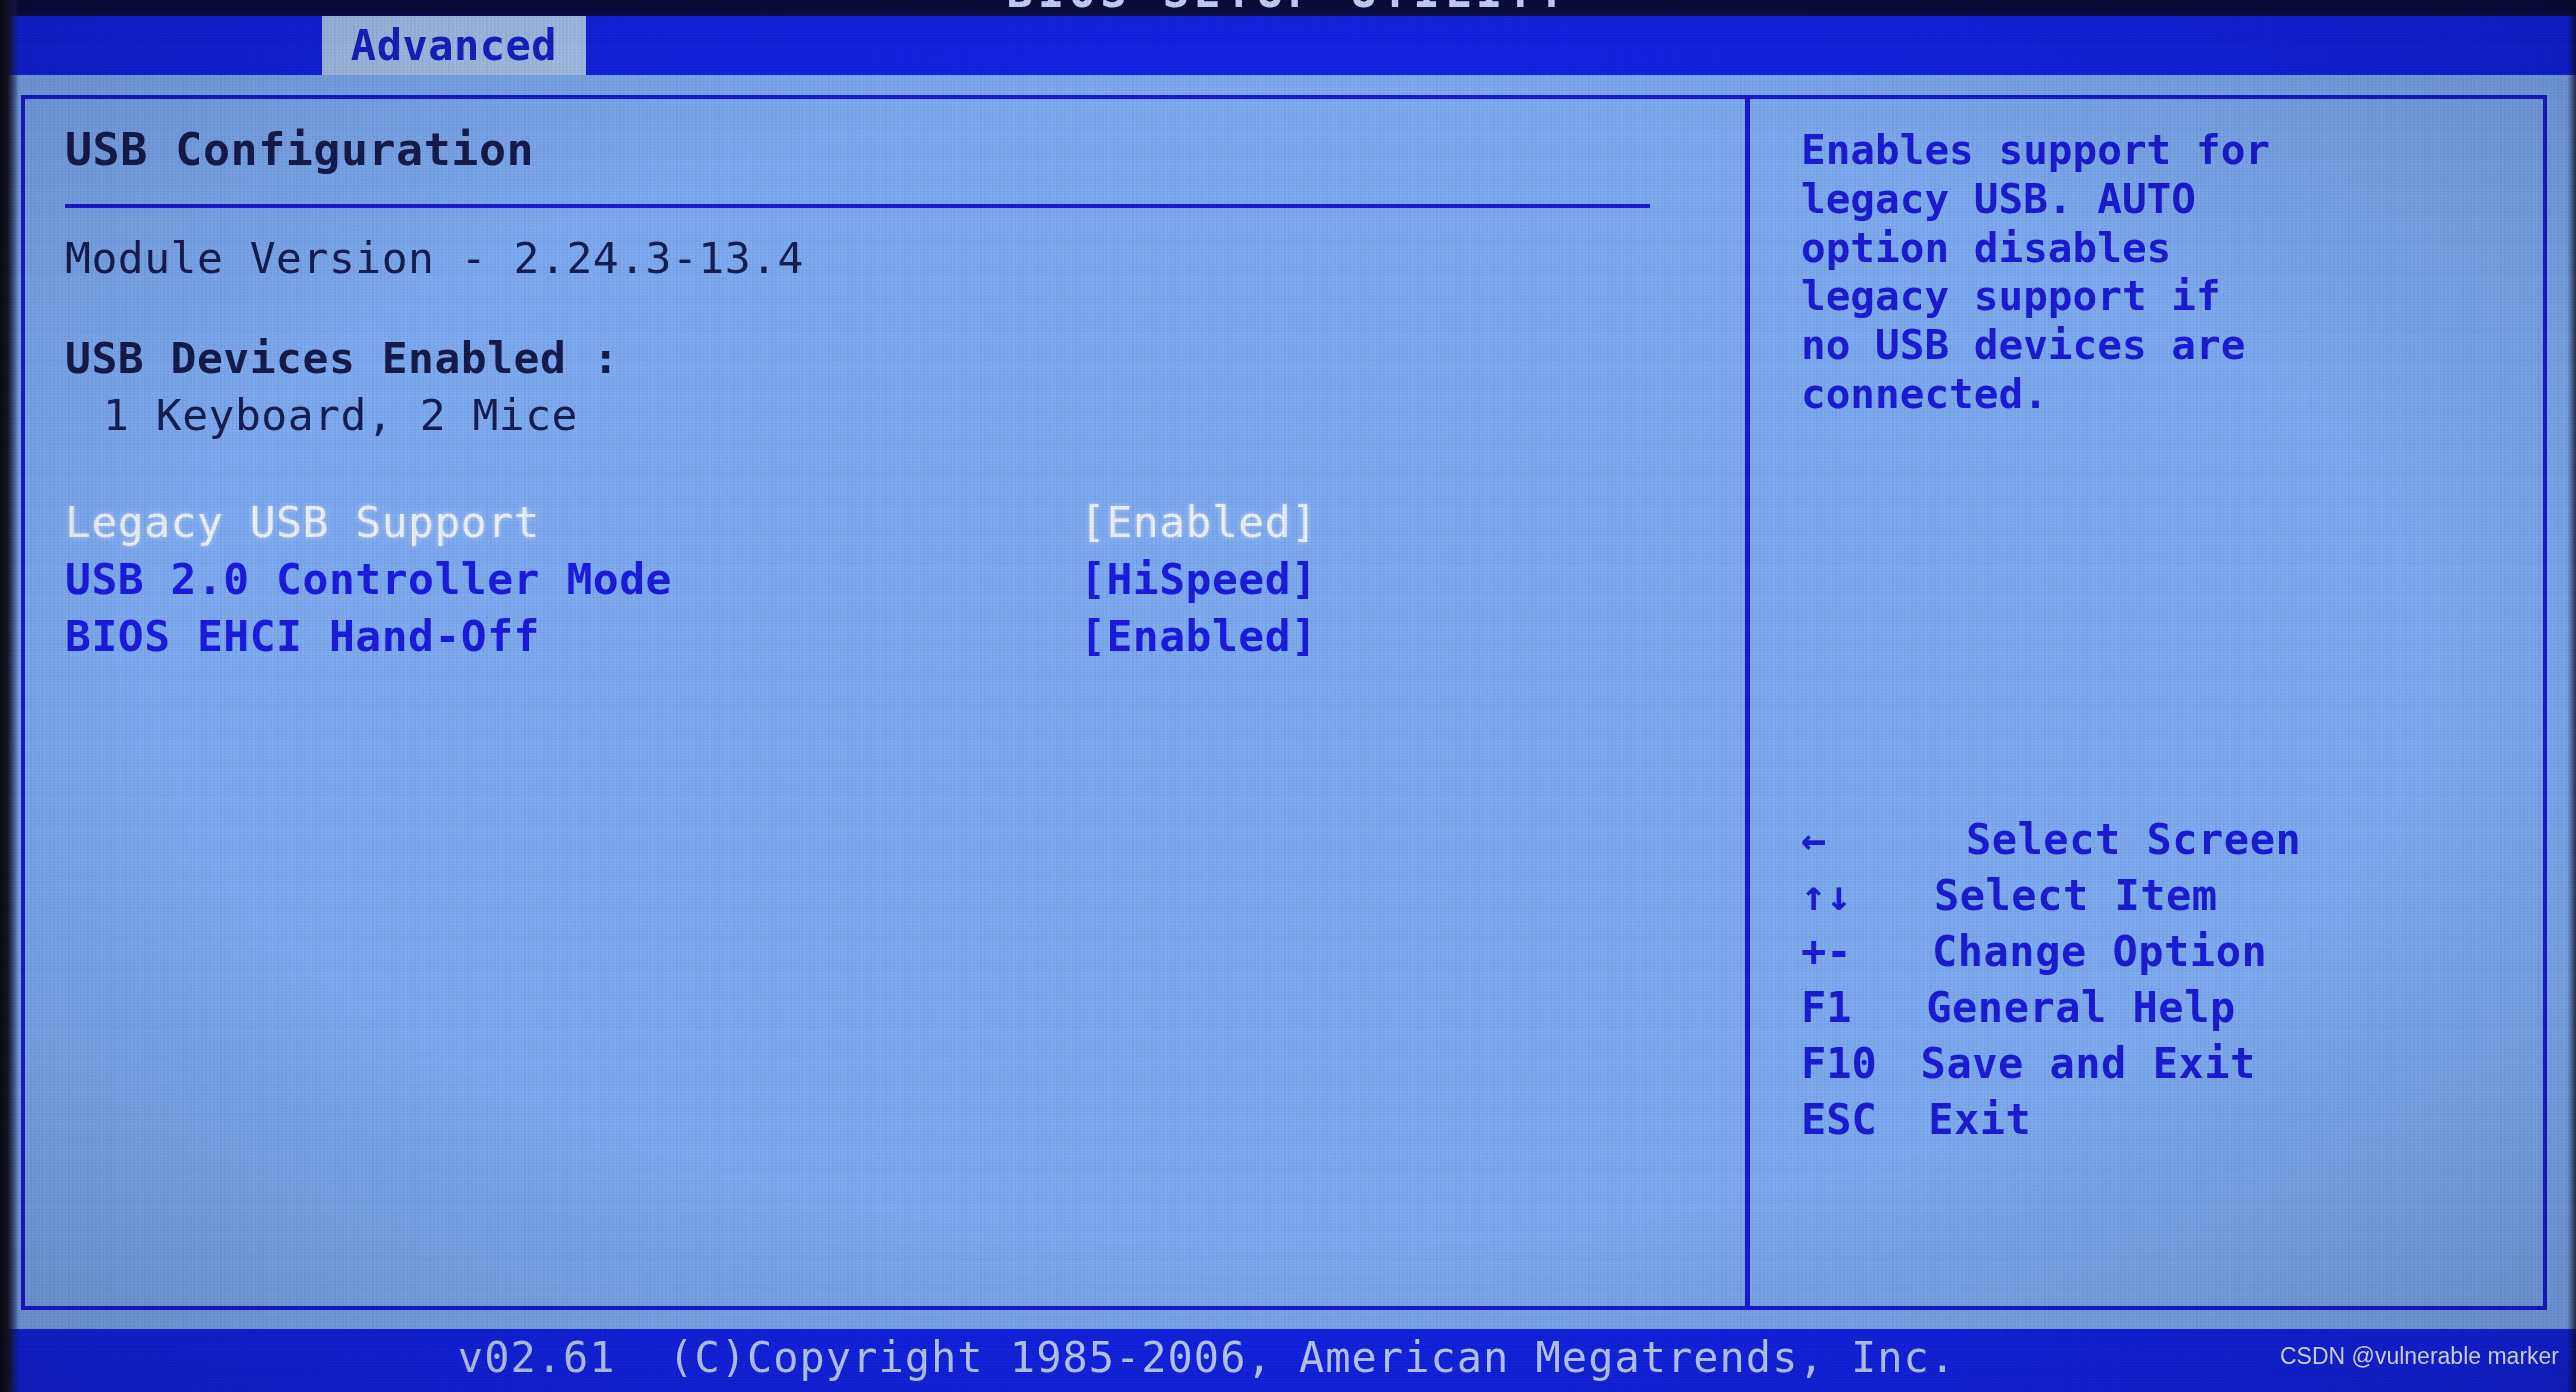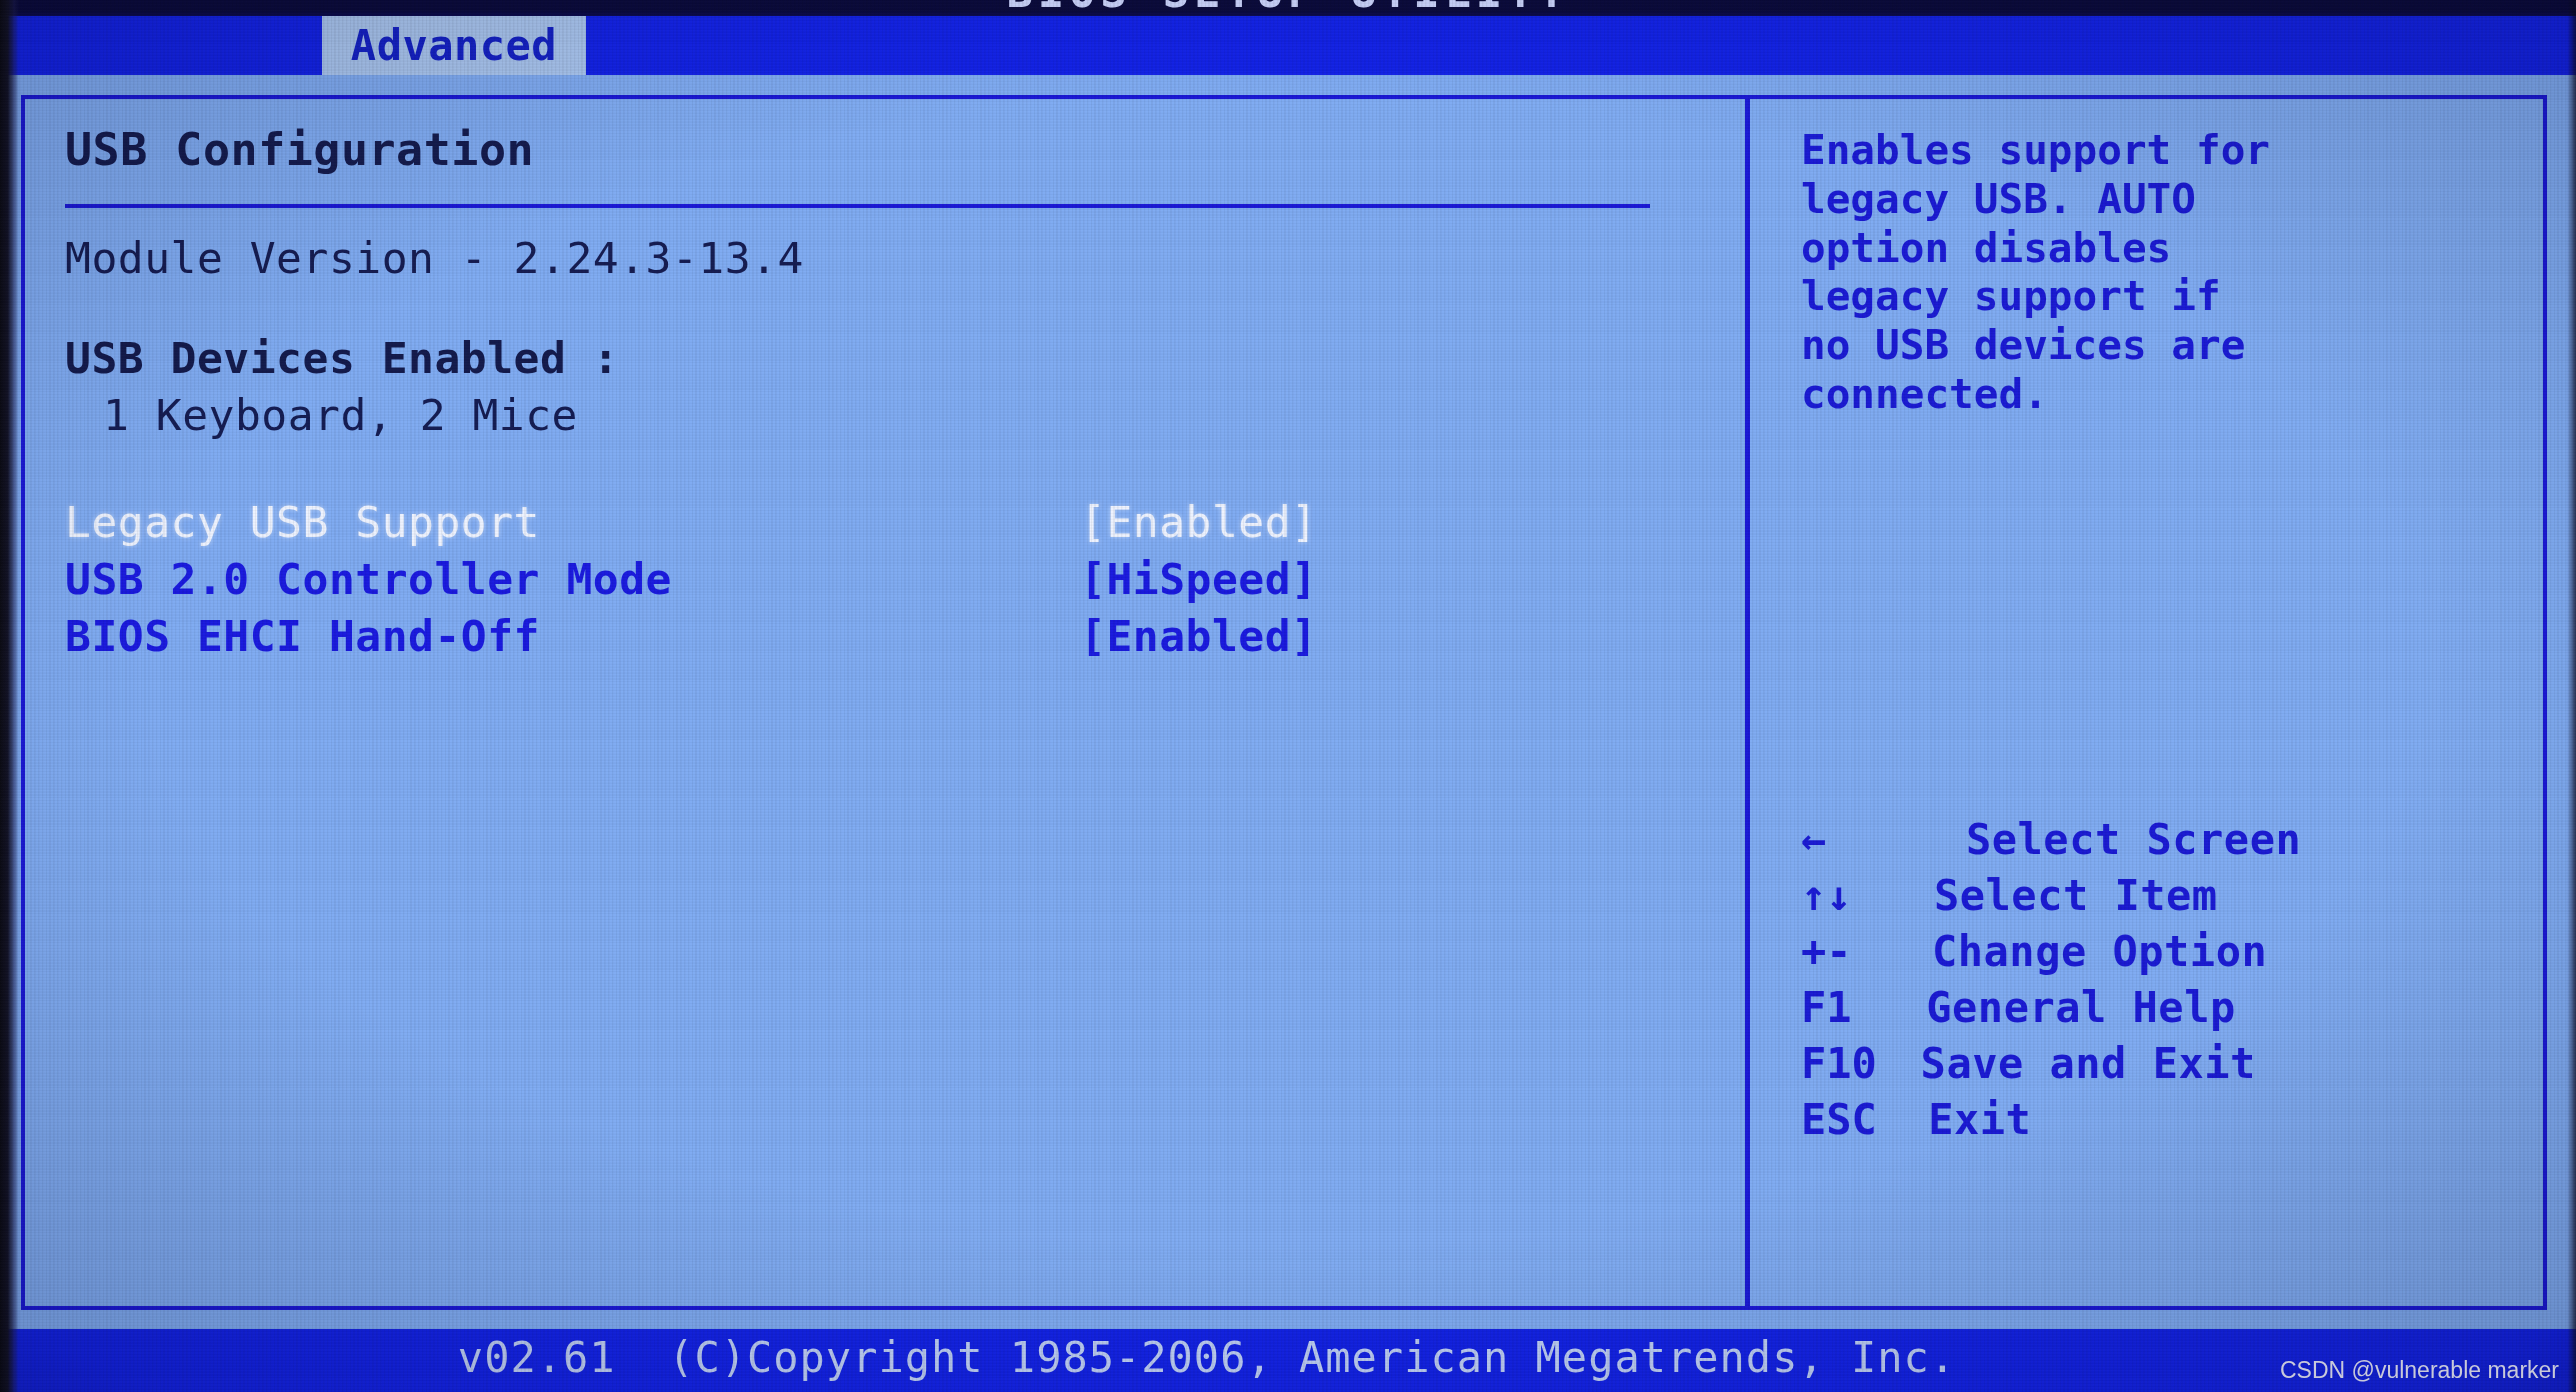--- a/index.html
+++ b/index.html
@@ -307,21 +307,21 @@
     font-size: 42px;
     letter-spacing: 1px;
     white-space: pre;
     padding-right: 162px;
     box-sizing: border-box;
     font-family: "DejaVu Sans Mono", "Liberation Mono", monospace;
   }
   .watermark {
     position: absolute;
     right: 17px;
-    bottom: 9px;
+    bottom: 23px;
     color: #d8d8dc;
     font-size: 23px;
     font-family: "Liberation Sans", sans-serif;
     letter-spacing: 0px;
     opacity: 0.92;
     z-index: 70;
   }
 </style>
 </head>
 <body>

